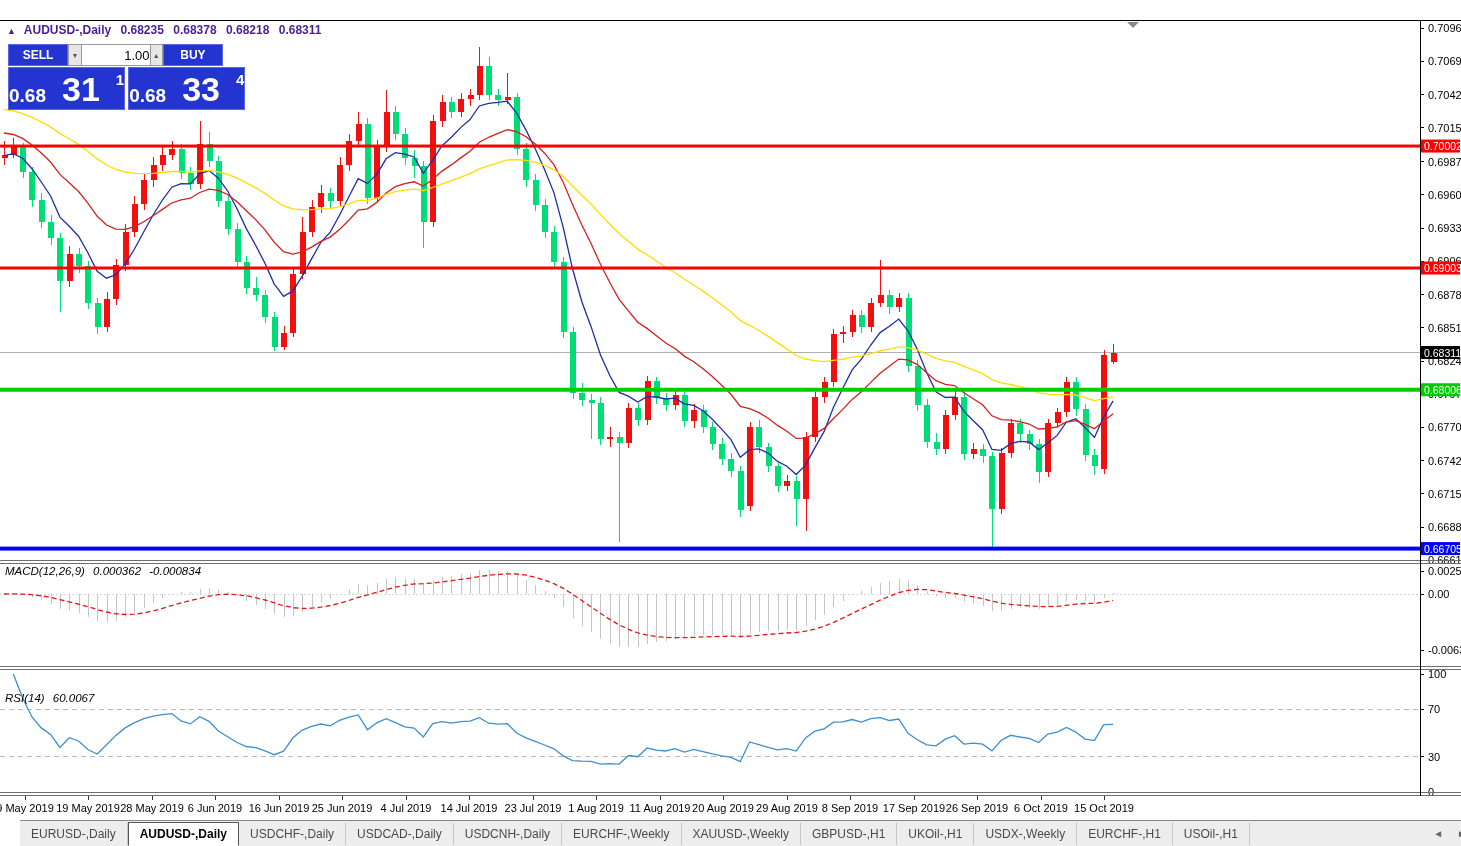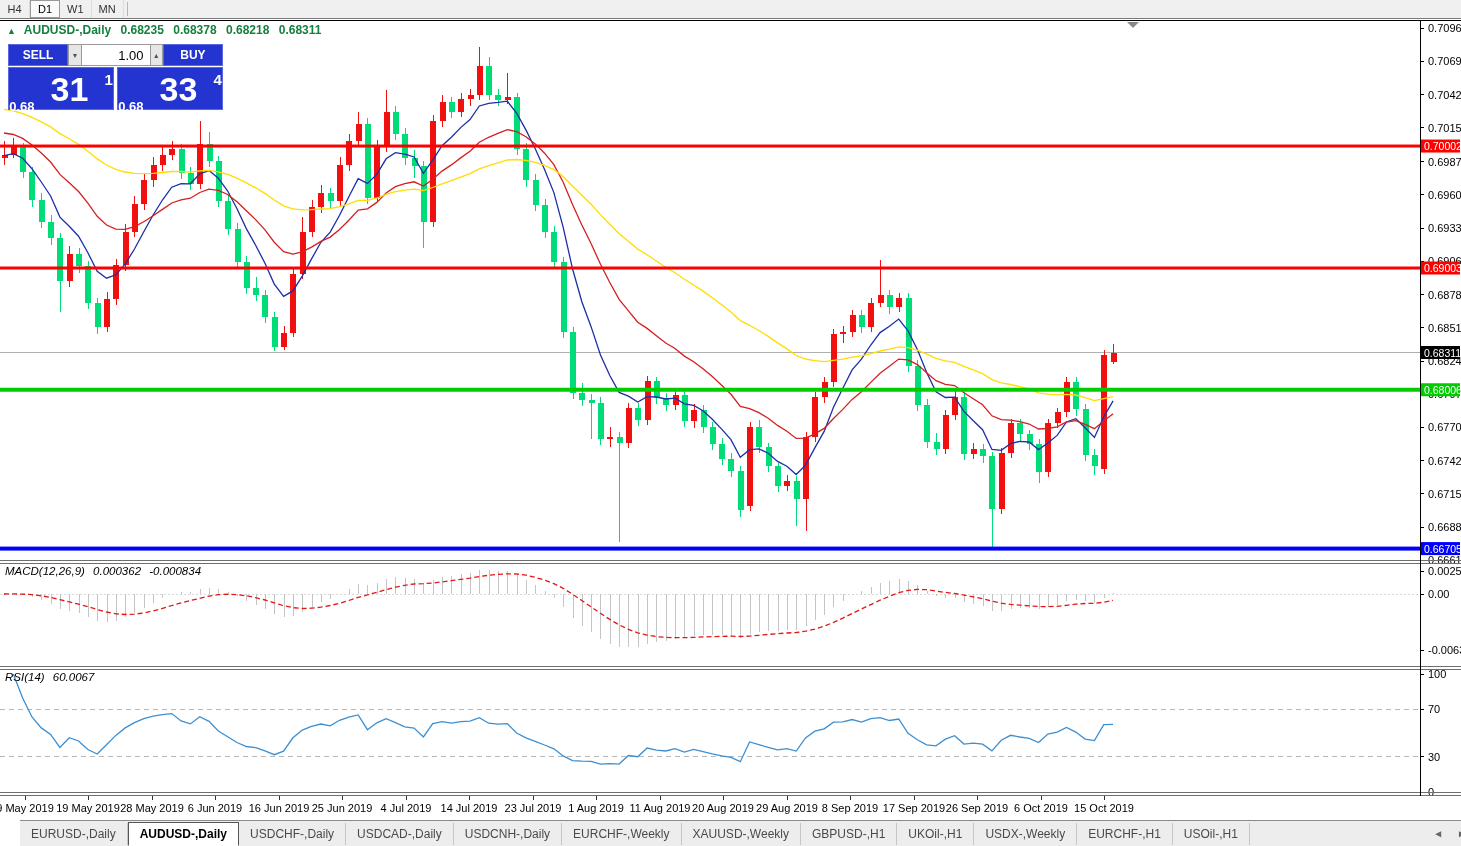--- a/index.html
+++ b/index.html
@@ -13,41 +13,41 @@
              background:#f0f0f0; z-index:6; display:flex; align-items:stretch;
              border-bottom:1px solid #7a7a7a; }
   .tf-btn { min-width:30px; padding:0 7px; font-size:11px; color:#333;
             display:flex; align-items:center; justify-content:center;
             border-right:1px solid #dcdcdc; cursor:default; }
   .tf-btn.active { background:#fbfbfb; border:1px solid #9a9a9a; color:#000; }
   .tf-sep { width:1px; background:#b5b5b5; margin:2px 3px; }
 
   
   .sym-header { position:absolute; left:7px; top:23px; z-index:5; font-size:12px;
-                font-weight:bold; color:#15803d; white-space:nowrap; }
+                font-weight:bold; color:#4c1d95; white-space:nowrap; }
   .sym-header .tri { font-size:9px; margin-right:5px; }
   .sym-header span { margin-right:6px; }
 
   
   .trade { position:absolute; left:8px; top:44px; width:215px; z-index:5; }
   .trade .row1 { display:flex; height:22px; }
   .btn-blue { background:#2434d0; color:#fff; font-size:12px; font-weight:bold;
               display:flex; align-items:center; justify-content:center;
               border:1px solid #5a66e2; cursor:pointer; }
   .sell-btn,.buy-btn { width:74px; }
   .spin { width:16px; background:#e6e6e6; border:1px solid #9a9a9a; color:#555;
           font-size:7px; display:flex; align-items:center; justify-content:center;
           cursor:pointer; }
   .vol { width:68px; background:#fff; border:1px solid #9a9a9a; border-left:none;
          border-right:none; font-size:13px; color:#000; text-align:right;
-         padding-right:6px; font-family:"Liberation Sans",sans-serif; }
+         font-family:"Liberation Sans",sans-serif; }
   .trade .row2 { display:flex; gap:3px; margin-top:1px; height:43px; }
   .price-box { flex:1; background:#2434d0; border:1px solid #5a66e2; color:#fff;
                display:flex; align-items:center; justify-content:center; cursor:pointer; }
-  .price-box .base { font-size:13px; font-weight:bold; position:relative; top:18px; }
+  .price-box .base { font-size:19px; font-weight:bold; position:relative; top:7px; }
   .price-box .big  { font-size:34px; font-weight:bold; line-height:40px; margin:0 16px; }
   .price-box .sup  { font-size:15px; font-weight:bold; position:relative; top:-9px; }
 
   
   .ind-label { position:absolute; z-index:5; font-size:11.5px; color:#000; white-space:nowrap;font-style:italic; }
   .ind-label span { margin-right:5px; }
 
   
   .tabbar { position:absolute; left:0; top:820px; width:1461px; height:26px;
             background:#ededed; border-top:1px solid #8a8a8a; z-index:6;
@@ -553,27 +553,20 @@
         <line x1="0" y1="560" x2="1461" y2="560" stroke="#6e6e6e" stroke-width="1" shape-rendering="crispEdges"></line>
         <line x1="0" y1="563" x2="1461" y2="563" stroke="#6e6e6e" stroke-width="1" shape-rendering="crispEdges"></line>
         <line x1="0" y1="666" x2="1461" y2="666" stroke="#6e6e6e" stroke-width="1" shape-rendering="crispEdges"></line>
         <line x1="0" y1="669" x2="1461" y2="669" stroke="#6e6e6e" stroke-width="1" shape-rendering="crispEdges"></line>
         <line x1="0" y1="792" x2="1461" y2="792" stroke="#6e6e6e" stroke-width="1" shape-rendering="crispEdges"></line>
         <line x1="0" y1="795" x2="1461" y2="795" stroke="#6e6e6e" stroke-width="1" shape-rendering="crispEdges"></line>
         <line x1="1420" y1="20" x2="1420" y2="796" stroke="#000" stroke-width="1" shape-rendering="crispEdges"></line>
       </g>
     </svg>
 
-  <div class="toolbar" id="toolbar">
-      <div class="tf-btn">H4</div>
-      <div class="tf-btn active">D1</div>
-      <div class="tf-btn">W1</div>
-      <div class="tf-btn">MN</div>
-      <div class="tf-sep"></div>
-    </div>
 
   <div class="sym-header">
     <span class="tri">▲</span>
     <span>AUDUSD-,Daily</span>
     <span>0.68235</span>
     <span>0.68378</span>
     <span>0.68218</span>
     <span>0.68311</span>
   </div>
 
@@ -598,21 +591,21 @@
       </div>
     </div>
   </div>
 
   <div class="ind-label" style="left:5px; top:565px;">
     <span>MACD(12,26,9)</span>
     <span>0.000362</span>
     <span>-0.000834</span>
   </div>
 
-  <div class="ind-label" style="left:5px; top:671px;">
+  <div class="ind-label" style="left:5px; top:692px;">
     <span>RSI(14)</span>
     <span>60.0067</span>
   </div>
 
   <div class="tabbar" id="tabbar">
       <div class="tab">EURUSD-,Daily</div>
       <div class="tab active">AUDUSD-,Daily</div>
       <div class="tab">USDCHF-,Daily</div>
       <div class="tab">USDCAD-,Daily</div>
       <div class="tab">USDCNH-,Daily</div>

